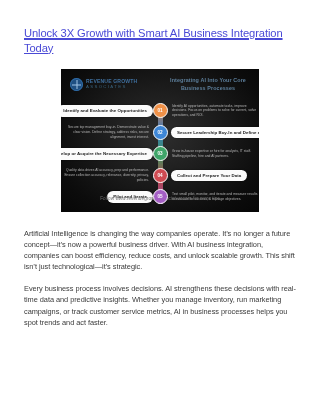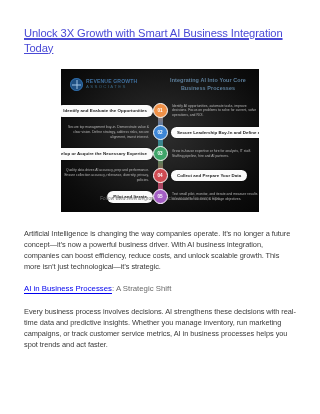--- a/index.html
+++ b/index.html
@@ -278,20 +278,17 @@
             </div>
           </div>
         </div>
       </div>
 
       <div class="ig-footer">Follow  www.revenuegrowthassociates.com for more tips</div>
     </div>
   </div>
 
   <div class="body-copy">
-    <p>Artificial Intelligence is changing the way companies operate. It’s no longer a future concept—it’s now a powerful business driver. With AI business integration, companies can boost efficiency, reduce costs, and unlock scalable growth. This more isn’t just technological—it’s strategic.</p>
-    <div class="subhead">
-      <a class="lnk" href="#">AI in Business Processes</a><span class="tail">: A Strategic Shift</span>
-    </div>
+    <p>Artificial Intelligence is changing the way companies operate. It’s no longer a future concept—it’s now a powerful business driver. With AI business integration, companies can boost efficiency, reduce costs, and unlock scalable growth. This shift isn’t just technological—it’s strategic.</p>
     <p>Every business process involves decisions. AI strengthens these decisions with real-time data and predictive insights. Whether you manage inventory, run marketing campaigns, or track customer service metrics, AI in business processes helps you spot trends and act faster.</p>
   </div>
 
 </div>
 
 </body></html>

